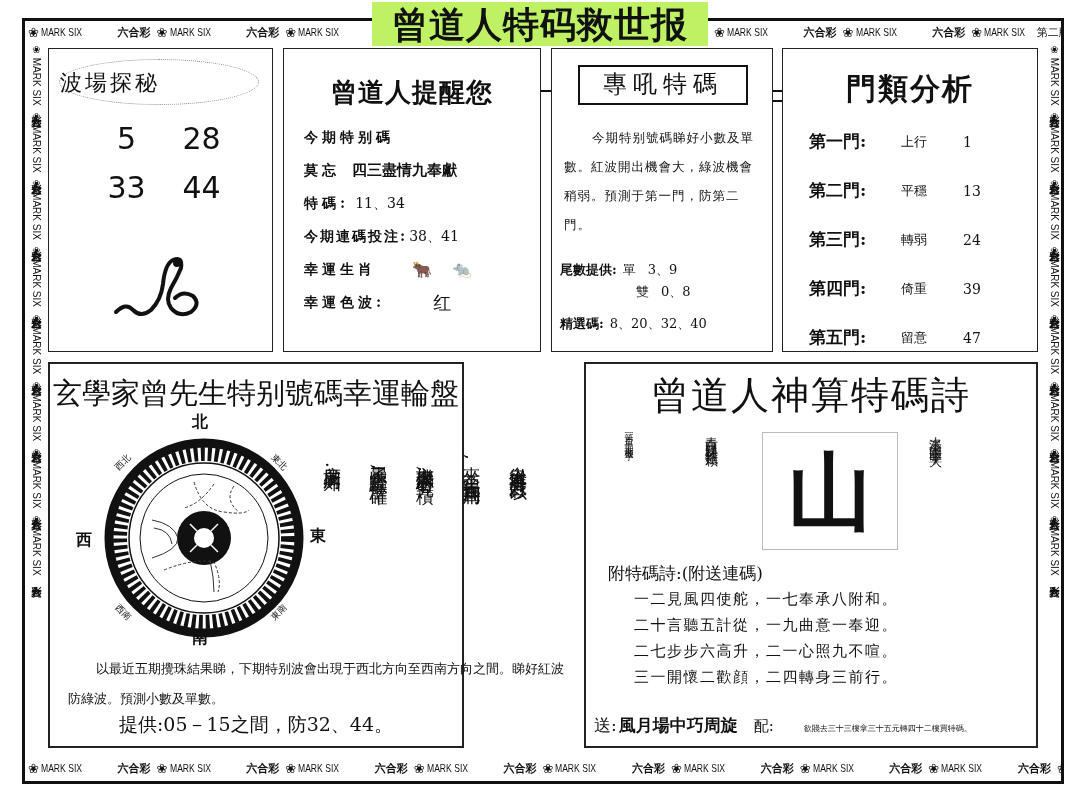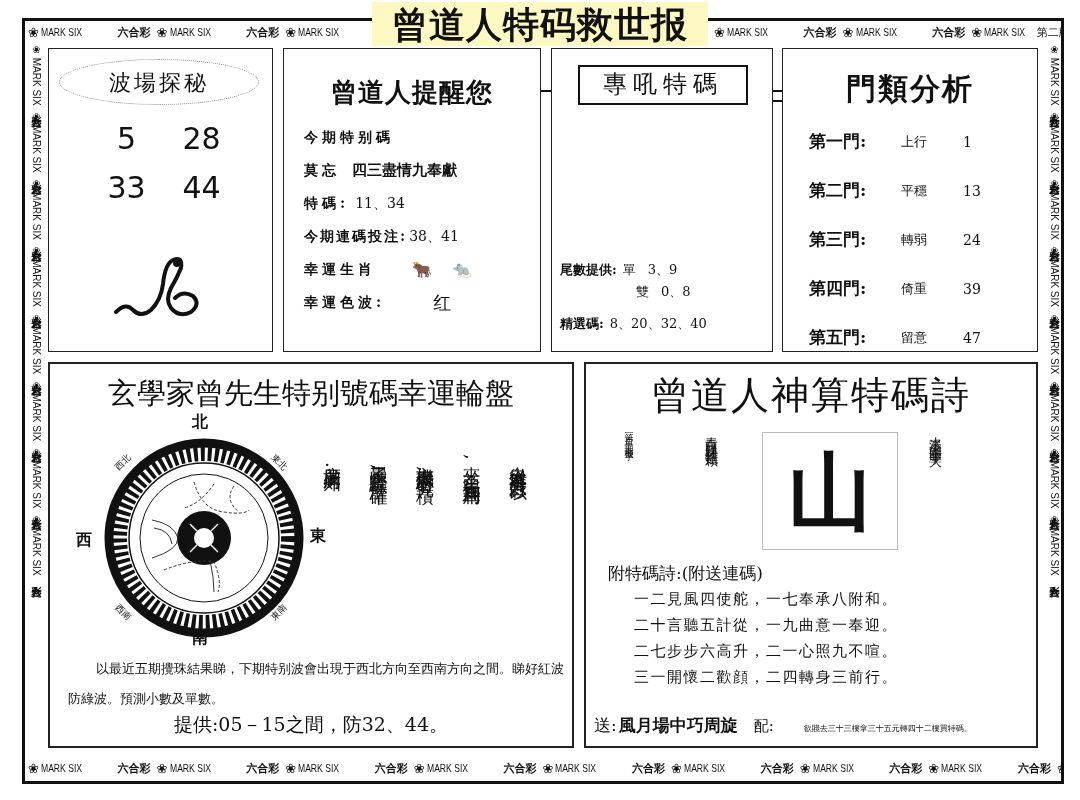--- a/index.html
+++ b/index.html
@@ -12,32 +12,32 @@
   .ticker .flower { font-size: 13px; margin: 0 2px; }
   .ticker .ms { font-family: "Liberation Sans", sans-serif; transform: scaleX(0.78); display: inline-block; transform-origin: left center; margin-right: -6px; }
   .ticker .lhc { font-weight: bold; margin-right: 4px; margin-left: 24px; }
   .ticker-top-left { left: 26px; top: 22px; width: 345px; height: 20px; }
   .ticker-top-right { left: 712px; top: 22px; width: 350px; height: 20px; }
   .ticker-bottom { left: 26px; top: 756px; width: 1036px; height: 24px; }
   .ticker-vert { position: absolute; writing-mode: vertical-rl; font-family: "Liberation Sans", sans-serif; font-size: 10px; white-space: nowrap; overflow: hidden; }
   .ticker-left { left: 25px; top: 44px; width: 18px; height: 710px; }
   .ticker-right { left: 1043px; top: 44px; width: 18px; height: 710px; }
 
-  .main-title { position: absolute; left: 372px; top: 2px; width: 336px; height: 44px; background: #fef9c3; font-family: "DejaVu Serif", serif; font-weight: bold; font-size: 36px; text-align: center; line-height: 44px; letter-spacing: 1px; }
+  .main-title { position: absolute; left: 372px; top: 2px; width: 336px; height: 44px; background: #bef264; font-family: "DejaVu Serif", serif; font-weight: bold; font-size: 36px; text-align: center; line-height: 44px; letter-spacing: 1px; }
 
   .box { position: absolute; border: 1.5px solid #222; background: #fff; }
   .box-wave { left: 48px; top: 48px; width: 225px; height: 304px; }
   .box-remind { left: 283px; top: 48px; width: 258px; height: 304px; }
   .box-special { left: 551px; top: 48px; width: 222px; height: 304px; }
   .box-doors { left: 782px; top: 48px; width: 256px; height: 304px; }
-  .box-wheel { left: 48px; top: 362px; width: 526px; height: 386px; border-width: 2.5px; }
+  .box-wheel { left: 48px; top: 362px; width: 416px; height: 386px; border-width: 2.5px; }
   .box-poem { left: 584px; top: 362px; width: 454px; height: 386px; border-width: 2.5px; }
 
   
-  .wave-oval { position: absolute; left: 10px; top: 10px; width: 200px; height: 46px; border: 1px dotted #888; border-radius: 50%; text-align: center; line-height: 46px; font-size: 22px; letter-spacing: 3px; }
+  .wave-oval { position: absolute; left: 10px; top: 10px; width: 200px; height: 46px; border: 1px dotted #888; border-radius: 50%; line-height: 46px; font-size: 22px; letter-spacing: 3px; }
   .wave-nums { position: absolute; left: 40px; top: 72px; width: 150px; display: grid; grid-template-columns: 1fr 1fr; row-gap: 14px; font-family: "DejaVu Sans", sans-serif; font-size: 30px; text-align: center; }
   .snake { position: absolute; left: 62px; top: 205px; width: 100px; height: 70px; }
 
   
   .remind-title { position: absolute; left: 0; top: 26px; width: 100%; text-align: center; font-family: "DejaVu Sans", sans-serif; font-weight: bold; font-size: 26px; letter-spacing: 1px; }
   .remind-rows { position: absolute; left: 20px; top: 72px; width: 230px; }
   .remind-row { height: 33px; display: flex; align-items: center; font-size: 14px; font-weight: bold; }
   .remind-row .lbl { letter-spacing: 4px; }
   .remind-row .val { font-weight: normal; margin-left: 6px; font-size: 14px; }
   .remind-row .val-big { font-weight: normal; margin-left: 48px; font-size: 18px; }
@@ -178,20 +178,21 @@
     </div>
   </div>
 </div>
 
 <div class="tick" style="left:541px;top:90px;width:10px;height:2px"></div>
 <div class="tick" style="left:773px;top:90px;width:9px;height:2px"></div>
 <div class="tick" style="left:773px;top:100px;width:9px;height:2px"></div>
 
 <div class="box box-special">
   <div class="special-title">專吼特碼</div>
+  <div class="special-text">今期特别號碼睇好小數及單數。紅波開出機會大，綠波機會稍弱。預測于第一門，防第二門。</div>
   <div class="special-tail">
     <div class="row">
       <span class="lbl">尾數提供:</span>
       <span style="margin-left:6px">單</span>
       <span style="margin-left:12px">3、9</span>
     </div>
     <div class="row" style="padding-left:76px">
       <span>雙</span>
       <span style="margin-left:12px">0、8</span>
     </div>

